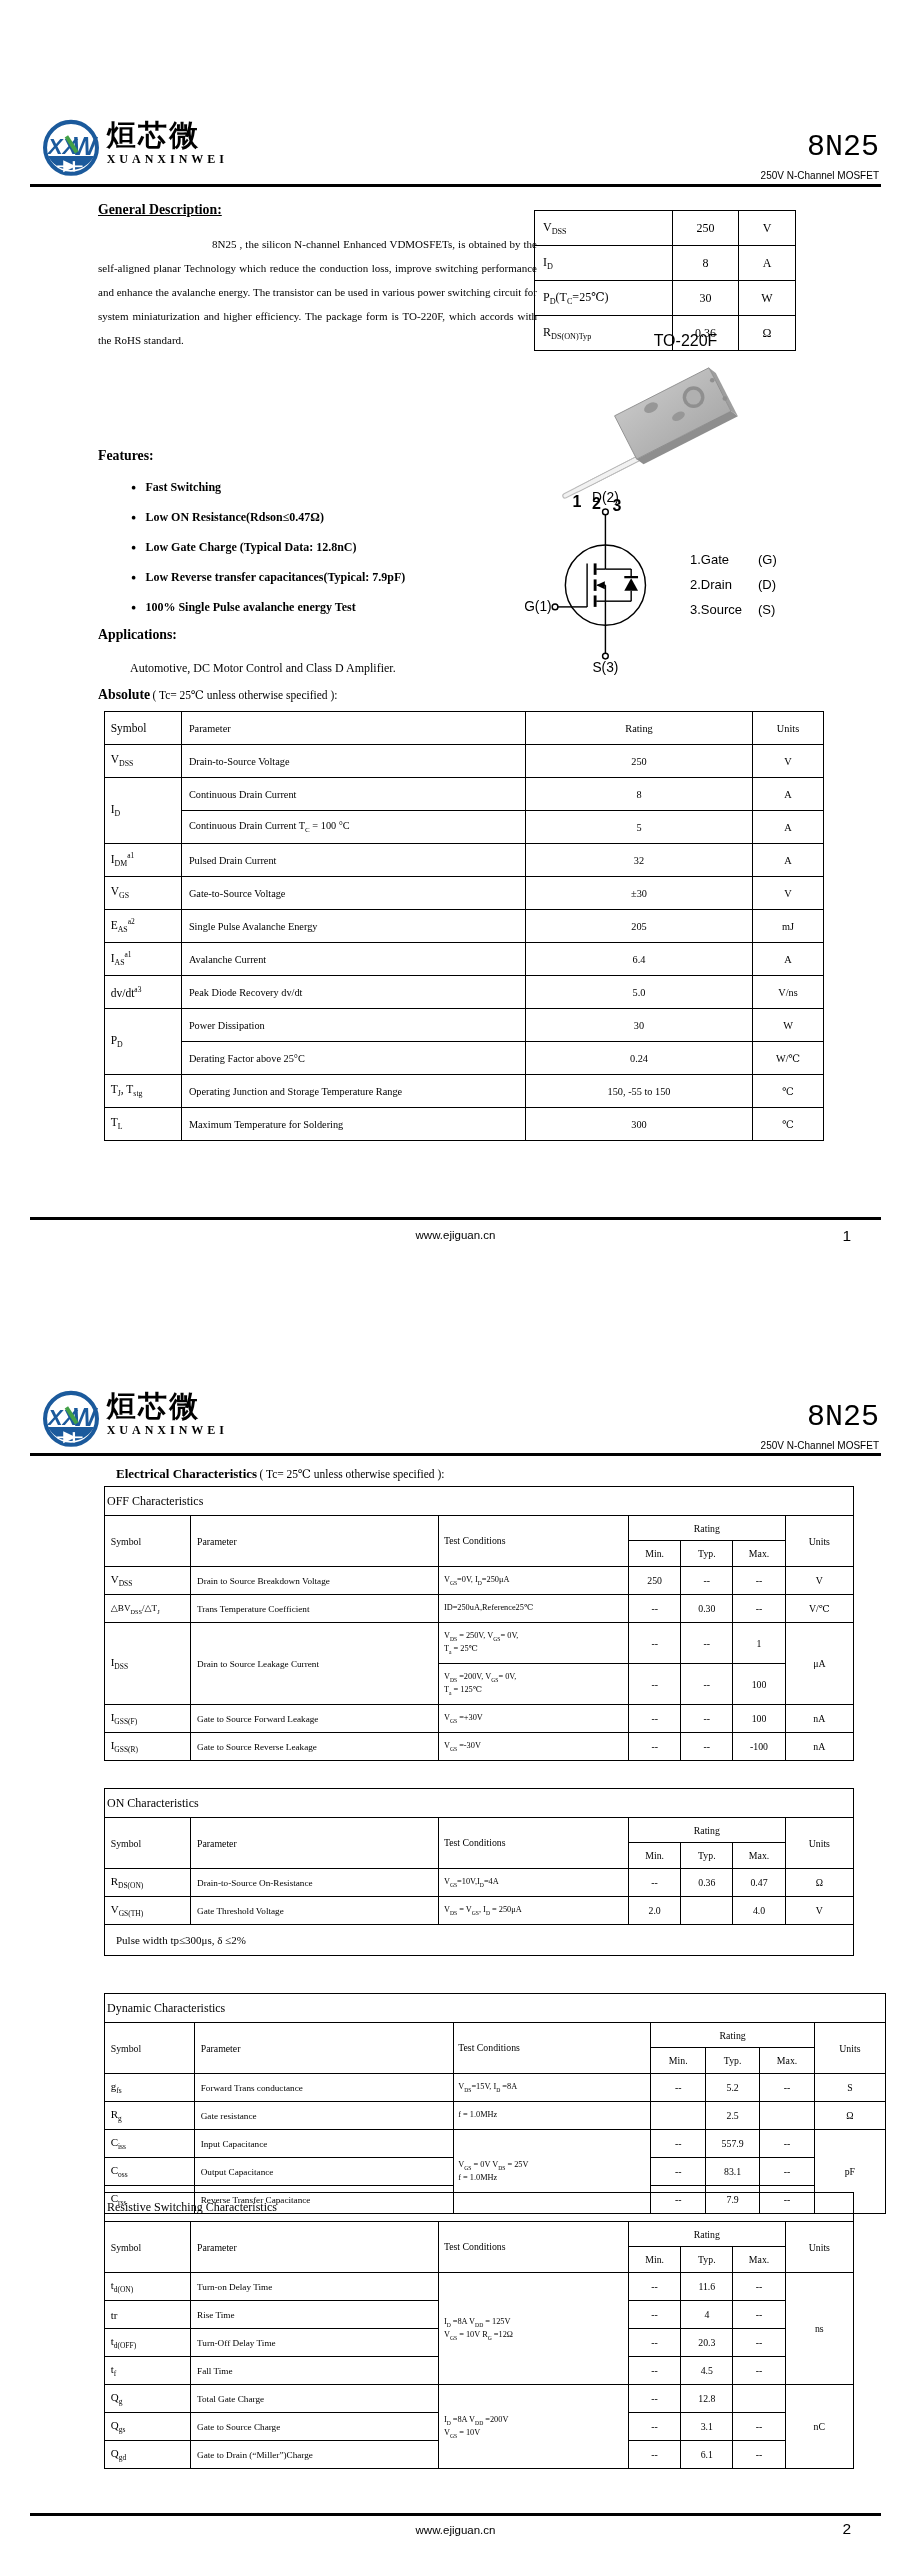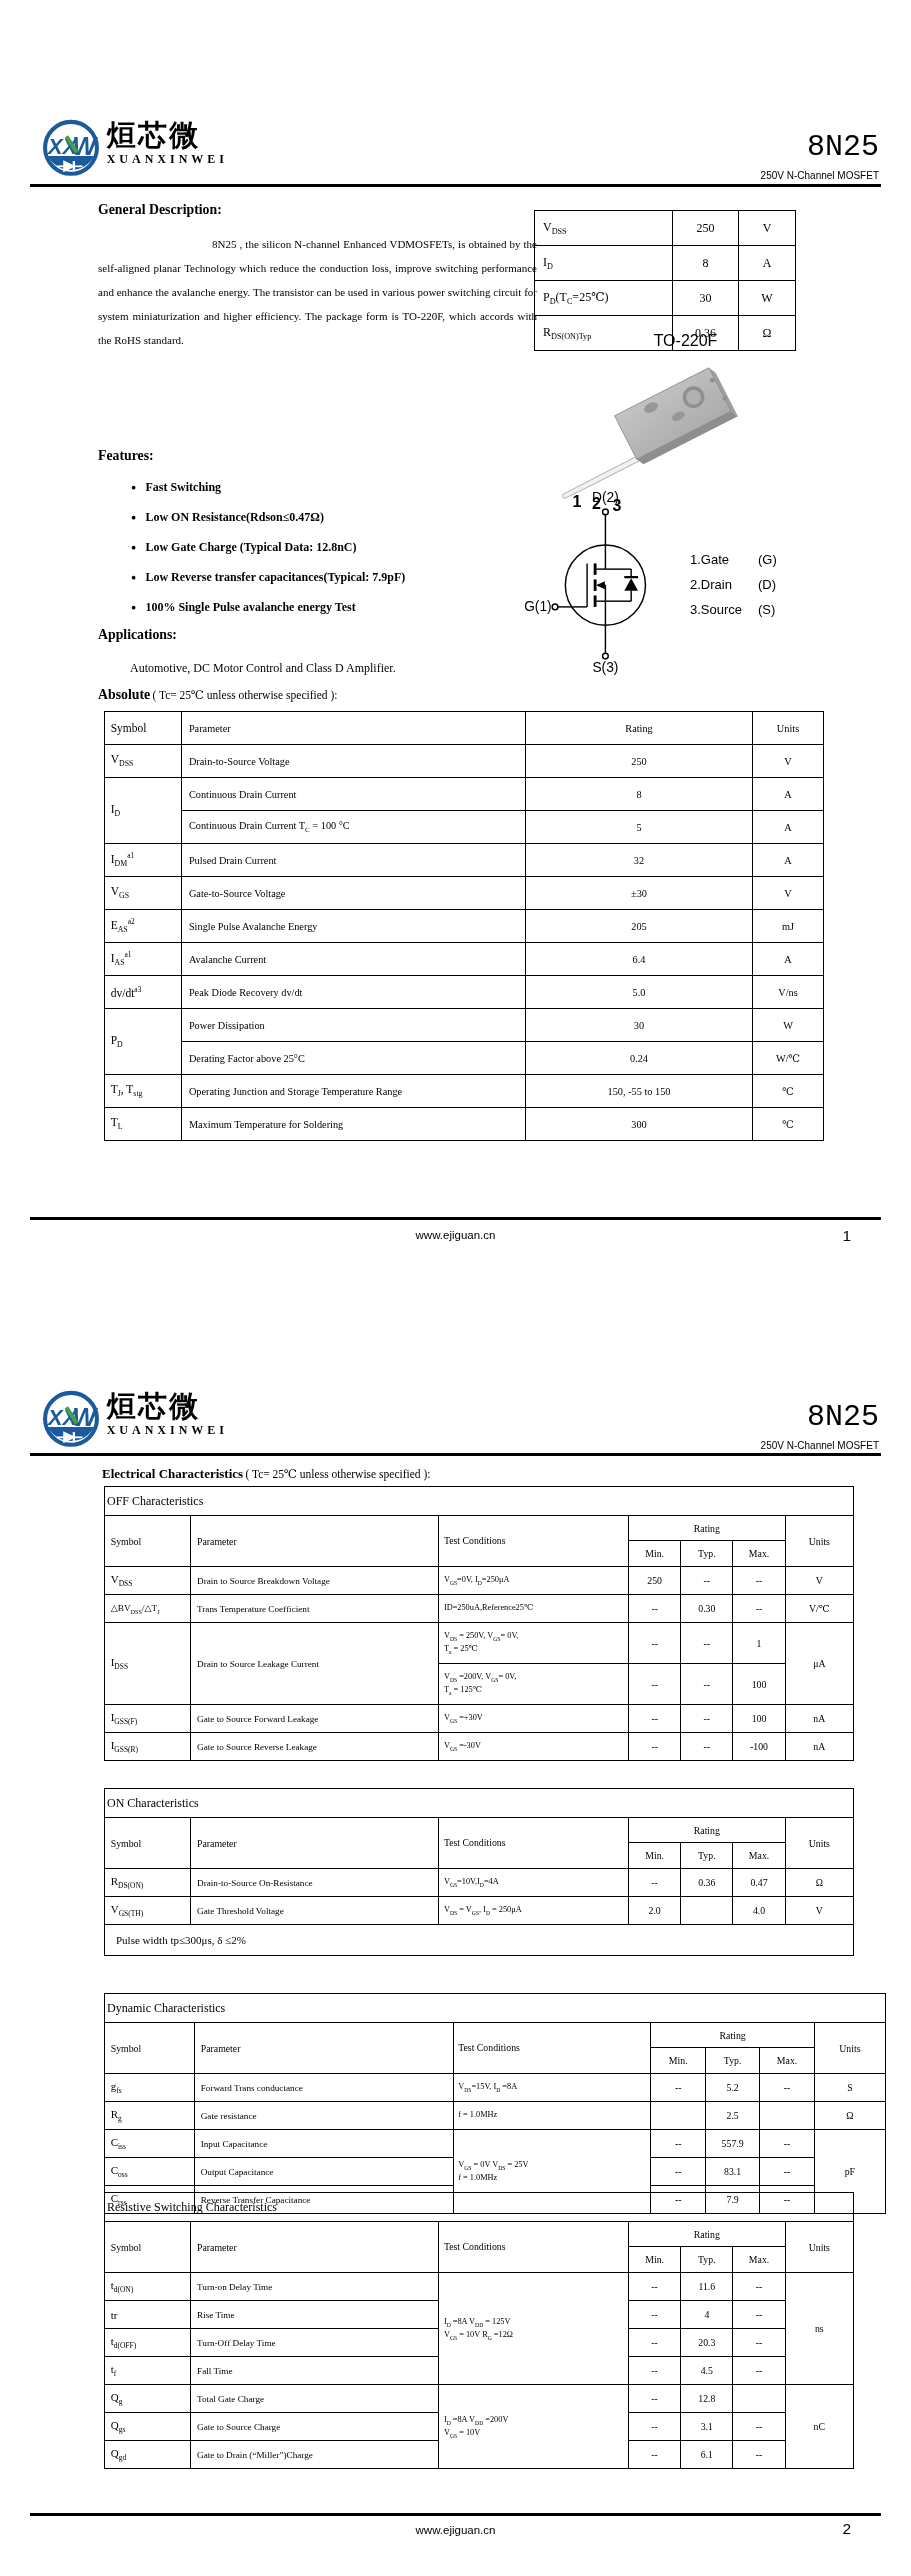--- a/index.html
+++ b/index.html
@@ -81,21 +81,21 @@
       <div class="logo-cn">烜芯微</div>
       <div class="logo-en">XUANXINWEI</div>
     </div>
   </div>
   <div class="abs part-block sans" style="right:32px;top:129px;">
     <div class="part-no">8N25</div>
     <div class="part-sub">250V N-Channel MOSFET</div>
   </div>
   <div class="rule" style="top:184px;"></div>
 
-  <div class="abs h1" style="left:98px;top:202px;">General Description:</div>
+  <div class="abs h1" style="left:98px;top:202px;text-decoration:underline;">General Description:</div>
   <div class="abs desc" style="left:98px;top:232px;">8N25 , the silicon N-channel Enhanced VDMOSFETs, is obtained by the self-aligned planar Technology which reduce the conduction loss, improve switching performance and enhance the avalanche energy. The transistor can be used in various power switching circuit for system miniaturization and higher efficiency. The package form is TO-220F, which accords with the RoHS standard.</div>
 
   <table class="abs dt sum-table" style="left:534px;top:210px;width:261px;">
     <colgroup>
         <col style="width:138px">
         <col style="width:66px">
         <col style="width:57px">
       </colgroup>
     <tbody>
         <tr>
@@ -351,21 +351,21 @@
       <div class="logo-cn">烜芯微</div>
       <div class="logo-en">XUANXINWEI</div>
     </div>
   </div>
   <div class="abs part-block sans" style="right:32px;top:111px;">
     <div class="part-no">8N25</div>
     <div class="part-sub">250V N-Channel MOSFET</div>
   </div>
   <div class="rule" style="top:165px;"></div>
 
-  <div class="abs" style="left:102px;top:178px;">
+  <div class="abs" style="left:116px;top:178px;">
     <span class="h1" style="font-size:13px;">Electrical Characteristics</span>
     <span class="h1-note">( Tc= 25℃  unless otherwise specified ):</span>
   </div>
 
   <table class="abs dt t2" style="left:104px;top:198px;width:750px;">
     <colgroup>
         <col style="width:86px">
         <col style="width:247px">
         <col style="width:189px">
         <col style="width:52px">

